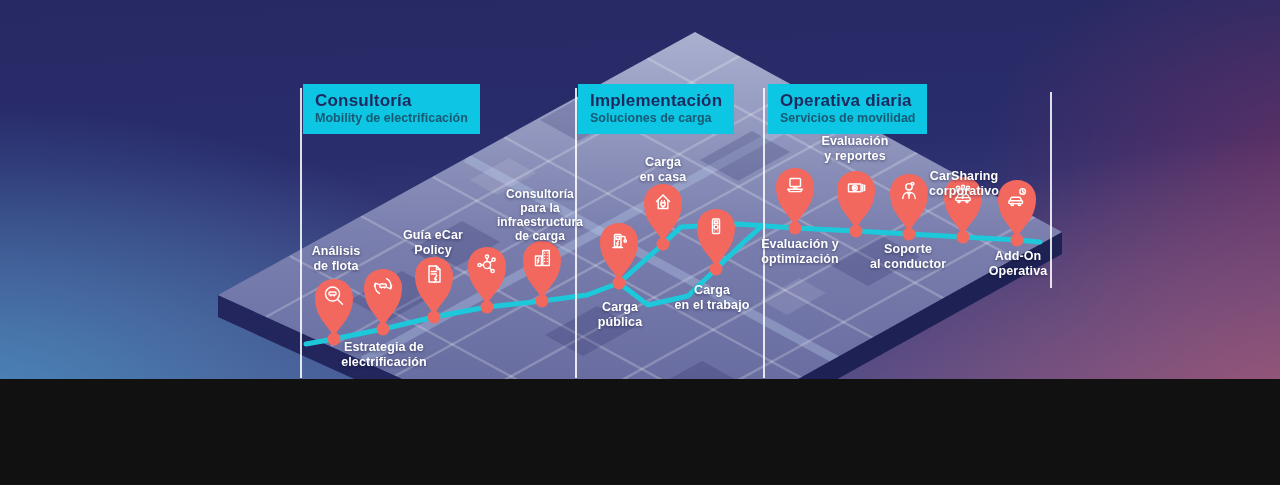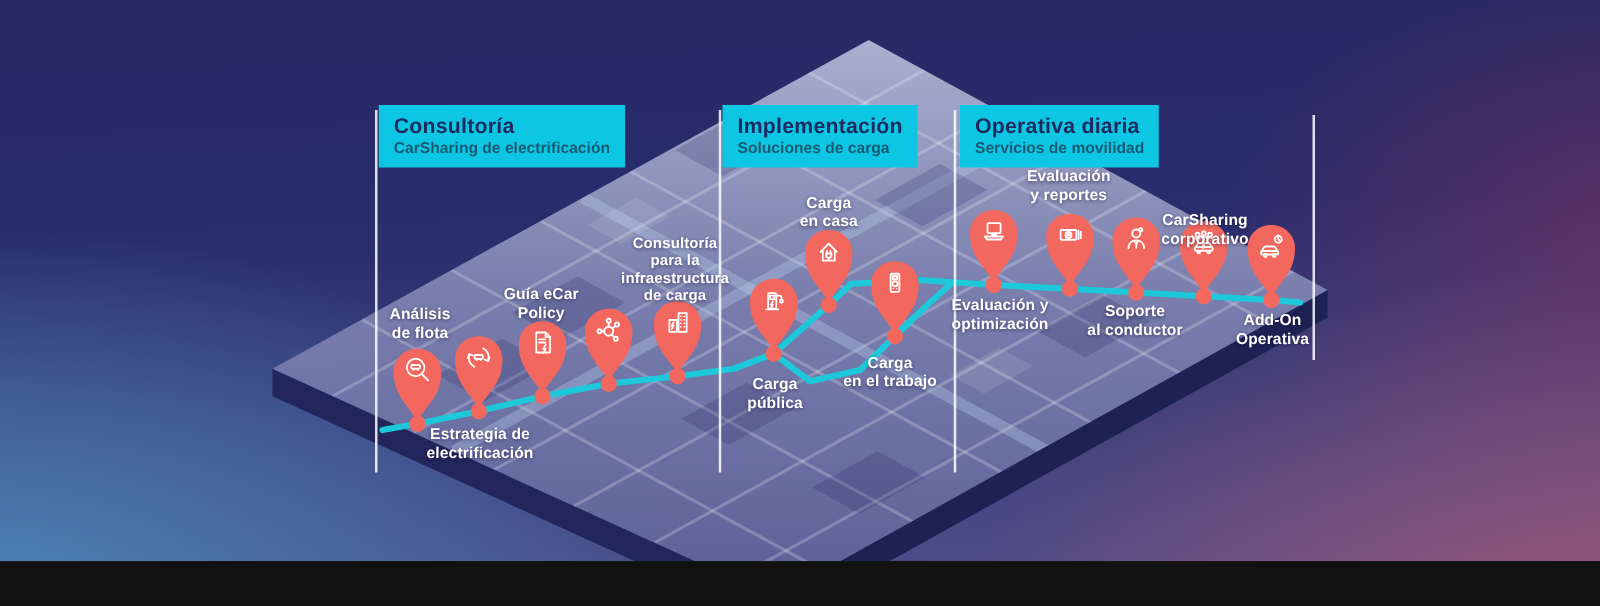--- a/index.html
+++ b/index.html
@@ -1,16 +1,16 @@
 <!DOCTYPE html>
 <html><head>
 <meta charset="utf-8">
 <style>
   html,body{margin:0;padding:0;background:#111;}
-  .stage{position:relative;width:1280px;height:449px;overflow:hidden;
+  .stage{position:relative;width:1280px;height:379px;overflow:hidden;
     font-family:"Liberation Sans",sans-serif;
     background:
       radial-gradient(1000px 520px at -2% 108%, rgba(74,138,188,0.95) 0%, rgba(74,138,188,0) 58%),
       radial-gradient(900px 480px at 102% 112%, rgba(164,86,116,0.95) 0%, rgba(164,86,116,0) 60%),
       radial-gradient(520px 340px at 103% 42%, rgba(188,52,86,0.35) 0%, rgba(188,52,86,0) 65%),
       linear-gradient(178deg,#262963 0%,#2a2d6c 40%,#40417e 75%,#4e4e8a 100%);}
   .maplayer{position:absolute;left:0;top:0;z-index:1;}
   .vline{position:absolute;width:2px;background:rgba(255,255,255,0.85);z-index:3;}
   .phase{position:absolute;background:#0cc6e4;padding:7px 12px 8px 12px;z-index:5;}
   .phase .t{font-size:17px;font-weight:bold;color:#1e2a5e;line-height:1.15;letter-spacing:0.2px;}
@@ -100,21 +100,21 @@
     </g>
   </svg>
 
   <div class="vline" style="left:300px;top:88px;height:290px;"></div>
   <div class="vline" style="left:575px;top:88px;height:290px;"></div>
   <div class="vline" style="left:763px;top:88px;height:290px;"></div>
   <div class="vline" style="left:1050px;top:92px;height:196px;"></div>
 
   <div class="phase" style="left:303px;top:84px;">
     <div class="t">Consultoría</div>
-    <div class="s">CarSharing de electrificación</div>
+    <div class="s">Mobility de electrificación</div>
   </div>
   <div class="phase" style="left:768px;top:84px;">
     <div class="t">Operativa diaria</div>
     <div class="s">Servicios de movilidad</div>
   </div>
   <div class="phase" style="left:578px;top:84px;">
     <div class="t">Implementación</div>
     <div class="s">Soluciones de carga</div>
   </div>
 

